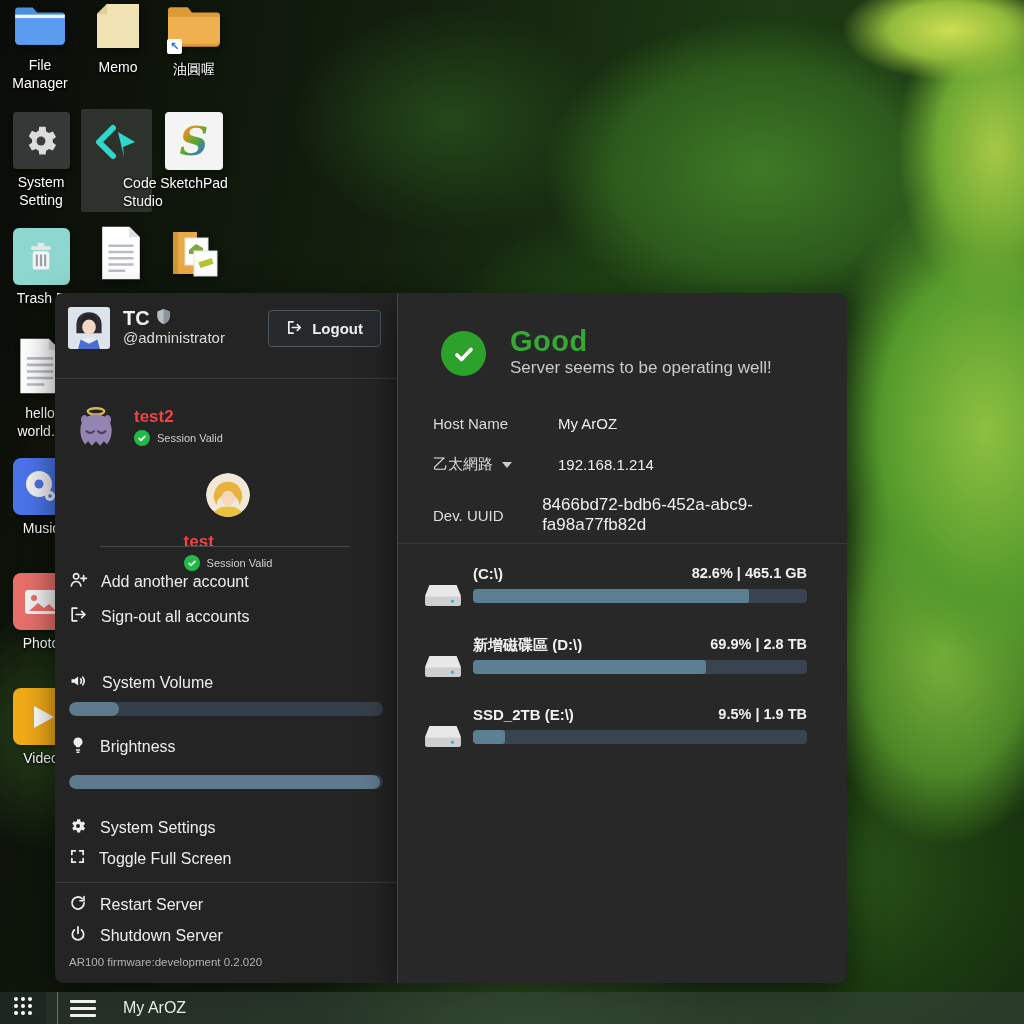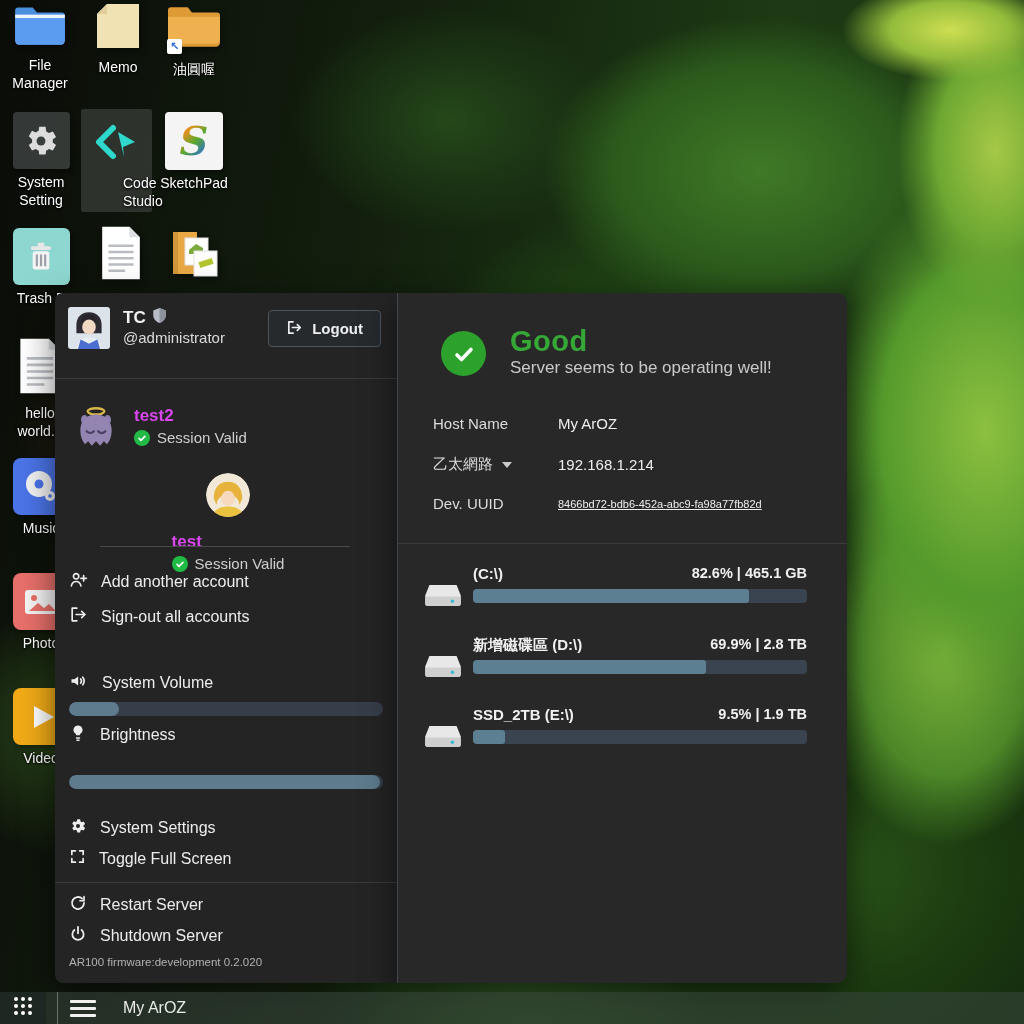--- a/index.html
+++ b/index.html
@@ -48,29 +48,29 @@
   .popup { position:absolute; top:293px; z-index:5; box-shadow:0 10px 34px rgba(0,0,0,.55); }
   #user-panel { left:55px; width:342px; height:690px; background:#242424; border-radius:8px 0 0 8px; }
   #status-panel { left:397px; width:450px; height:690px; background:#282828;
     border-left:1px solid #3f4750; border-radius:0 10px 10px 0; }
 
   .abs { position:absolute; }
   .divider { position:absolute; height:1px; background:#3b3b3b; left:0; right:0; }
 
   
   .u-avatar { left:13px; top:14px; width:42px; height:42px; border-radius:3px; overflow:hidden; }
-  .u-name { left:68px; top:14px; font-size:17px; font-weight:bold; color:#f2f2f2; display:flex; align-items:center; gap:6px; }
+  .u-name { left:68px; top:14px; font-size:20px; font-weight:bold; color:#f2f2f2; display:flex; align-items:center; gap:6px; }
   .u-handle { left:68px; top:36px; font-size:15px; color:#dcdcdc; }
   .logout-btn { right:16px; top:17px; height:37px; padding:0 17px; display:flex; align-items:center; gap:9px;
     background:#262a2d; border:1px solid #4c565f; border-radius:4px;
     color:#eceef0; font-size:15px; font-weight:bold; cursor:pointer; }
 
   .account { position:absolute; left:18px; right:14px; display:flex; align-items:center; gap:15px; }
-  .acct-name { font-size:17px; font-weight:bold; color:#d946ef; }
-  .acct-status { display:flex; align-items:center; gap:7px; margin-top:3px; font-size:15px; color:#cfcfcf; }
+  .acct-name { font-size:17px; font-weight:bold; color:#ef4444; }
+  .acct-status { display:flex; align-items:center; gap:7px; margin-top:3px; font-size:11px; color:#cfcfcf; }
   .check-dot { width:16px; height:16px; border-radius:50%; background:#21ba45; display:inline-flex;
     align-items:center; justify-content:center; }
 
   .menu-item { position:absolute; left:14px; right:14px; display:flex; align-items:center; gap:13px;
     font-size:16px; color:#ededed; cursor:pointer; }
   .menu-item svg { flex:0 0 auto; }
 
   .bar { position:absolute; left:14px; right:14px; height:14px; border-radius:7px; background:#363e4a; overflow:hidden; }
   .bar .fill { height:100%; border-radius:7px; background:#5d7b8c; }
 
@@ -78,21 +78,21 @@
 
   
   .good-circle { left:43px; top:38px; width:45px; height:45px; border-radius:50%; background:#2ca22c;
     display:flex; align-items:center; justify-content:center; }
   .good-title { left:112px; top:32px; font-size:29px; font-weight:bold; color:#35a835; letter-spacing:.5px; }
   .good-sub { left:112px; top:65px; font-size:17px; color:#c9c9c9; }
 
   .info-row { position:absolute; left:35px; right:30px; display:flex; align-items:center; }
   .info-label { width:125px; font-size:15px; color:#dddddd; display:flex; align-items:center; gap:9px; }
   .info-value { font-size:15px; color:#eeeeee; }
-  .uuid { font-size:11px;text-decoration:underline; }
+  .uuid { font-size:17px; }
   .caret { width:0; height:0; border-left:5px solid transparent; border-right:5px solid transparent;
     border-top:6px solid #cccccc; }
 
   .disk { position:absolute; left:0; right:0; }
   .disk-icon { position:absolute; left:26px; top:19px; }
   .disk-head { position:absolute; left:75px; right:40px; top:0; display:flex; justify-content:space-between; }
   .disk-name { font-size:15px; font-weight:bold; color:#f1f1f1; }
   .disk-usage { font-size:14.5px; font-weight:bold; color:#f1f1f1; }
   .disk-bar { position:absolute; left:75px; right:40px; top:24px; height:14px; border-radius:4px;
     background:#3a4350; overflow:hidden; }
@@ -363,21 +363,21 @@
             <path d="M3 10v4h3.5L11 17.5v-11L6.5 10H3z" fill="#ededed"></path>
             <path d="M14 9.5a4 4 0 010 5M16.5 7.5a7.5 7.5 0 010 9" stroke="#ededed" stroke-width="2" fill="none" stroke-linecap="round"></path>
           </svg>
       </span>
       <span>System Volume</span>
     </div>
     <div class="bar" style="top:409px;">
       <div class="fill" style="width: 16%;"></div>
     </div>
 
-    <div class="menu-item" style="top:430px;">
+    <div class="menu-item" style="top:442px;">
       <span>
         <svg width="18" height="20" viewBox="0 0 24 26" fill="none" stroke="#ededed" stroke-width="2">
             <path d="M12 3a6 6 0 00-3.6 10.8c.8.6 1.3 1.4 1.3 2.2h4.6c0-.8.5-1.6 1.3-2.2A6 6 0 0012 3z" fill="#ededed" stroke="none"></path>
             <path d="M10 19.5h4M10.7 22.5h2.6" stroke-linecap="round"></path>
           </svg>
       </span>
       <span>Brightness</span>
     </div>
     <div class="bar" style="top:482px;">
       <div class="fill" style="width: 99%;"></div>

